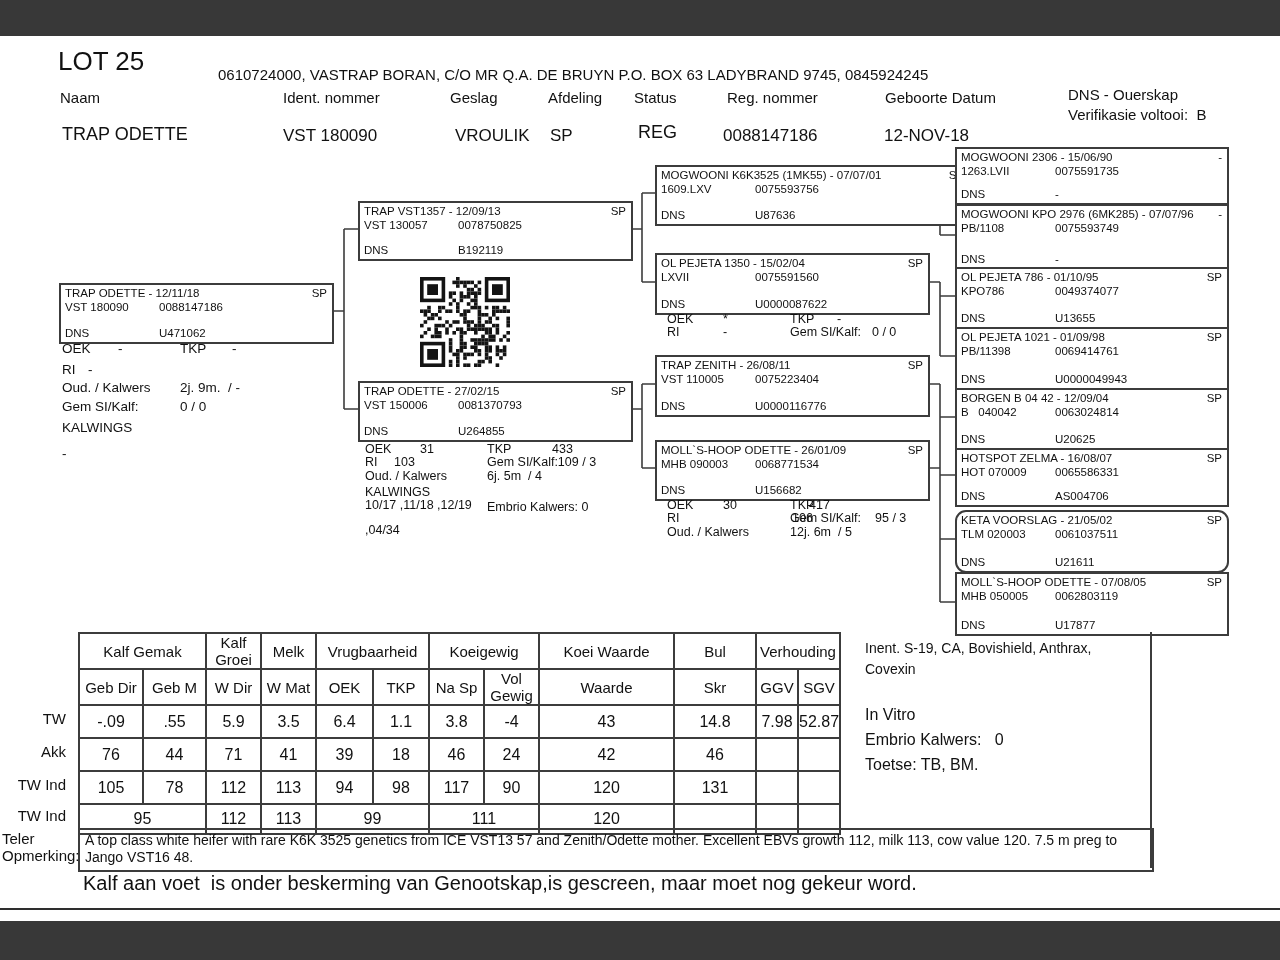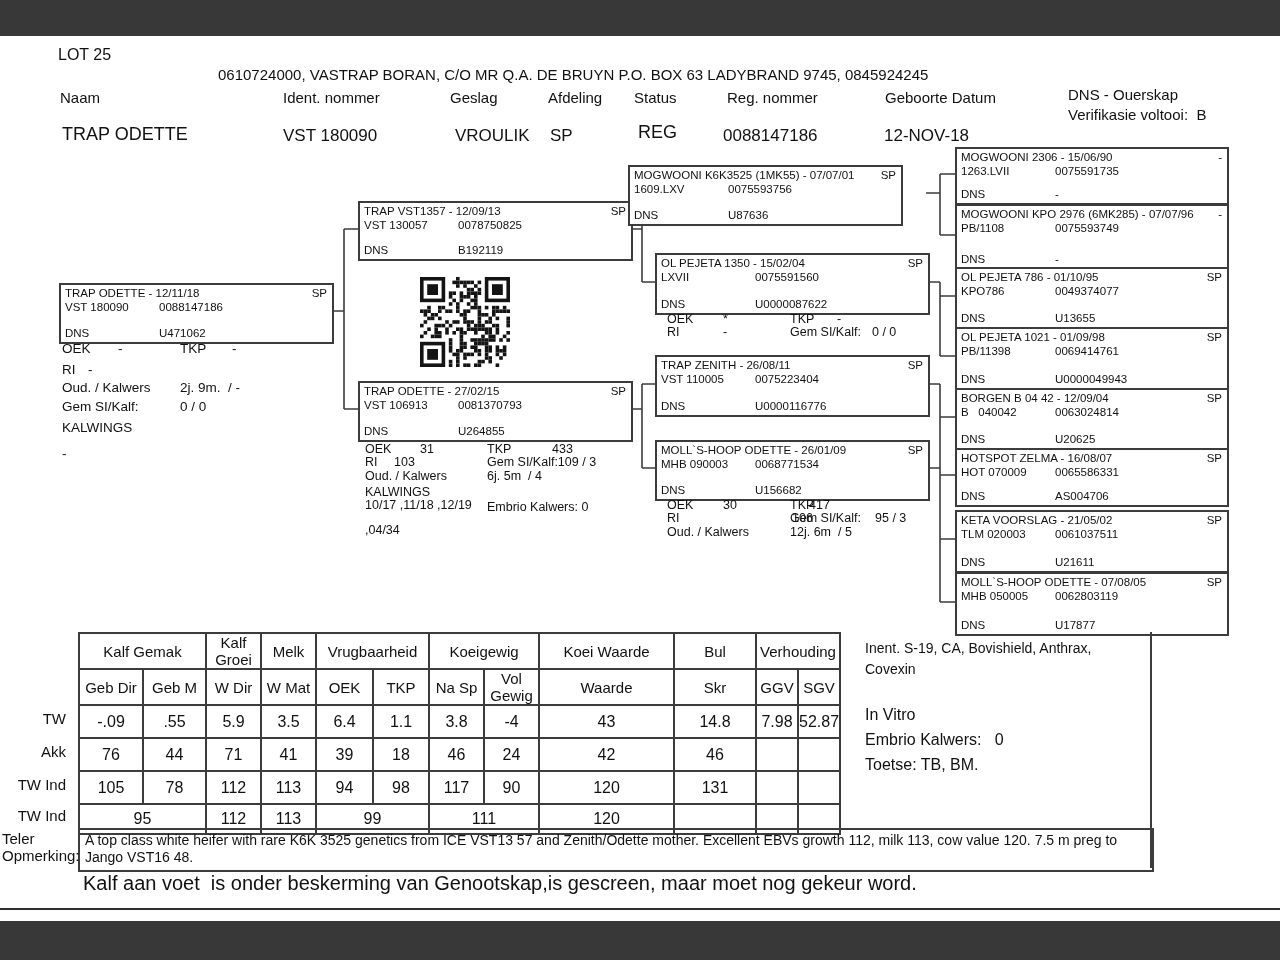--- a/index.html
+++ b/index.html
@@ -30,21 +30,21 @@
   .telerbox{position:absolute;border:2px solid #3c3c3c;font-size:14px;line-height:17px;
             padding:2px 5px;white-space:normal;}
 </style>
 </head>
 <body>
 
 <div class="bar" style="top:0;height:36px;"></div>
 <div class="abs" style="top:908px;left:0;width:1280px;height:2px;background:#2e2e2e;"></div>
 <div class="bar" style="top:921px;height:39px;"></div>
 
-<div class="txt" style="left:58px;top:46px;font-size:16px;">LOT 25</div>
+<div class="txt" style="left:58px;top:46px;font-size:26px;">LOT 25</div>
 <div class="txt" style="left:218px;top:66px;font-size:15px;">0610724000, VASTRAP BORAN, C/O MR Q.A. DE BRUYN P.O. BOX 63 LADYBRAND 9745, 0845924245</div>
 
 <div class="hl" style="left:60px;top:89px;">Naam</div>
 <div class="hl" style="left:283px;top:89px;">Ident. nommer</div>
 <div class="hl" style="left:450px;top:89px;">Geslag</div>
 <div class="hl" style="left:548px;top:89px;">Afdeling</div>
 <div class="hl" style="left:634px;top:89px;">Status</div>
 <div class="hl" style="left:727px;top:89px;">Reg. nommer</div>
 <div class="hl" style="left:885px;top:89px;">Geboorte Datum</div>
 <div class="hl" style="left:1068px;top:86px;">DNS - Ouerskap</div>
@@ -80,26 +80,26 @@
   <span class="bt">TRAP VST1357 - 12/09/13</span>
   <span class="bf">SP</span>
   <span class="b1">VST 130057</span>
   <span class="b2">0078750825</span>
   <span class="bd">DNS</span>
   <span class="bv">B192119</span>
 </div>
 <div class="pbox" style="left:358px;top:381px;width:271px;height:57px;">
   <span class="bt">TRAP ODETTE - 27/02/15</span>
   <span class="bf">SP</span>
-  <span class="b1">VST 106913</span>
+  <span class="b1">VST 150006</span>
   <span class="b2">0081370793</span>
   <span class="bd">DNS</span>
   <span class="bv">U264855</span>
 </div>
-<div class="pbox" style="left:628px;top:165px;width:271px;height:57px;">
+<div class="pbox" style="left:655px;top:165px;width:271px;height:57px;padding-left:41px;">
   <span class="bt">MOGWOONI K6K3525 (1MK55) - 07/07/01</span>
   <span class="bf">SP</span>
   <span class="b1">1609.LXV</span>
   <span class="b2">0075593756</span>
   <span class="bd">DNS</span>
   <span class="bv">U87636</span>
 </div>
 <div class="pbox" style="left:655px;top:253px;width:271px;height:58px;">
   <span class="bt">OL PEJETA 1350 - 15/02/04</span>
   <span class="bf">SP</span>
@@ -165,21 +165,21 @@
   <span class="bv">U20625</span>
 </div>
 <div class="pbox" style="left:955px;top:448px;width:270px;height:55px;">
   <span class="bt">HOTSPOT ZELMA - 16/08/07</span>
   <span class="bf">SP</span>
   <span class="b1">HOT 070009</span>
   <span class="b2">0065586331</span>
   <span class="bd">DNS</span>
   <span class="bv">AS004706</span>
 </div>
-<div class="pbox" style="left:955px;top:510px;width:270px;height:59px;">
+<div class="pbox" style="left:955px;top:510px;width:270px;height:59px;border-radius:11px;">
   <span class="bt">KETA VOORSLAG - 21/05/02</span>
   <span class="bf">SP</span>
   <span class="b1">TLM 020003</span>
   <span class="b2">0061037511</span>
   <span class="bd">DNS</span>
   <span class="bv">U21611</span>
 </div>
 <div class="pbox" style="left:955px;top:572px;width:270px;height:60px;">
   <span class="bt">MOLL`S-HOOP ODETTE - 07/08/05</span>
   <span class="bf">SP</span>

